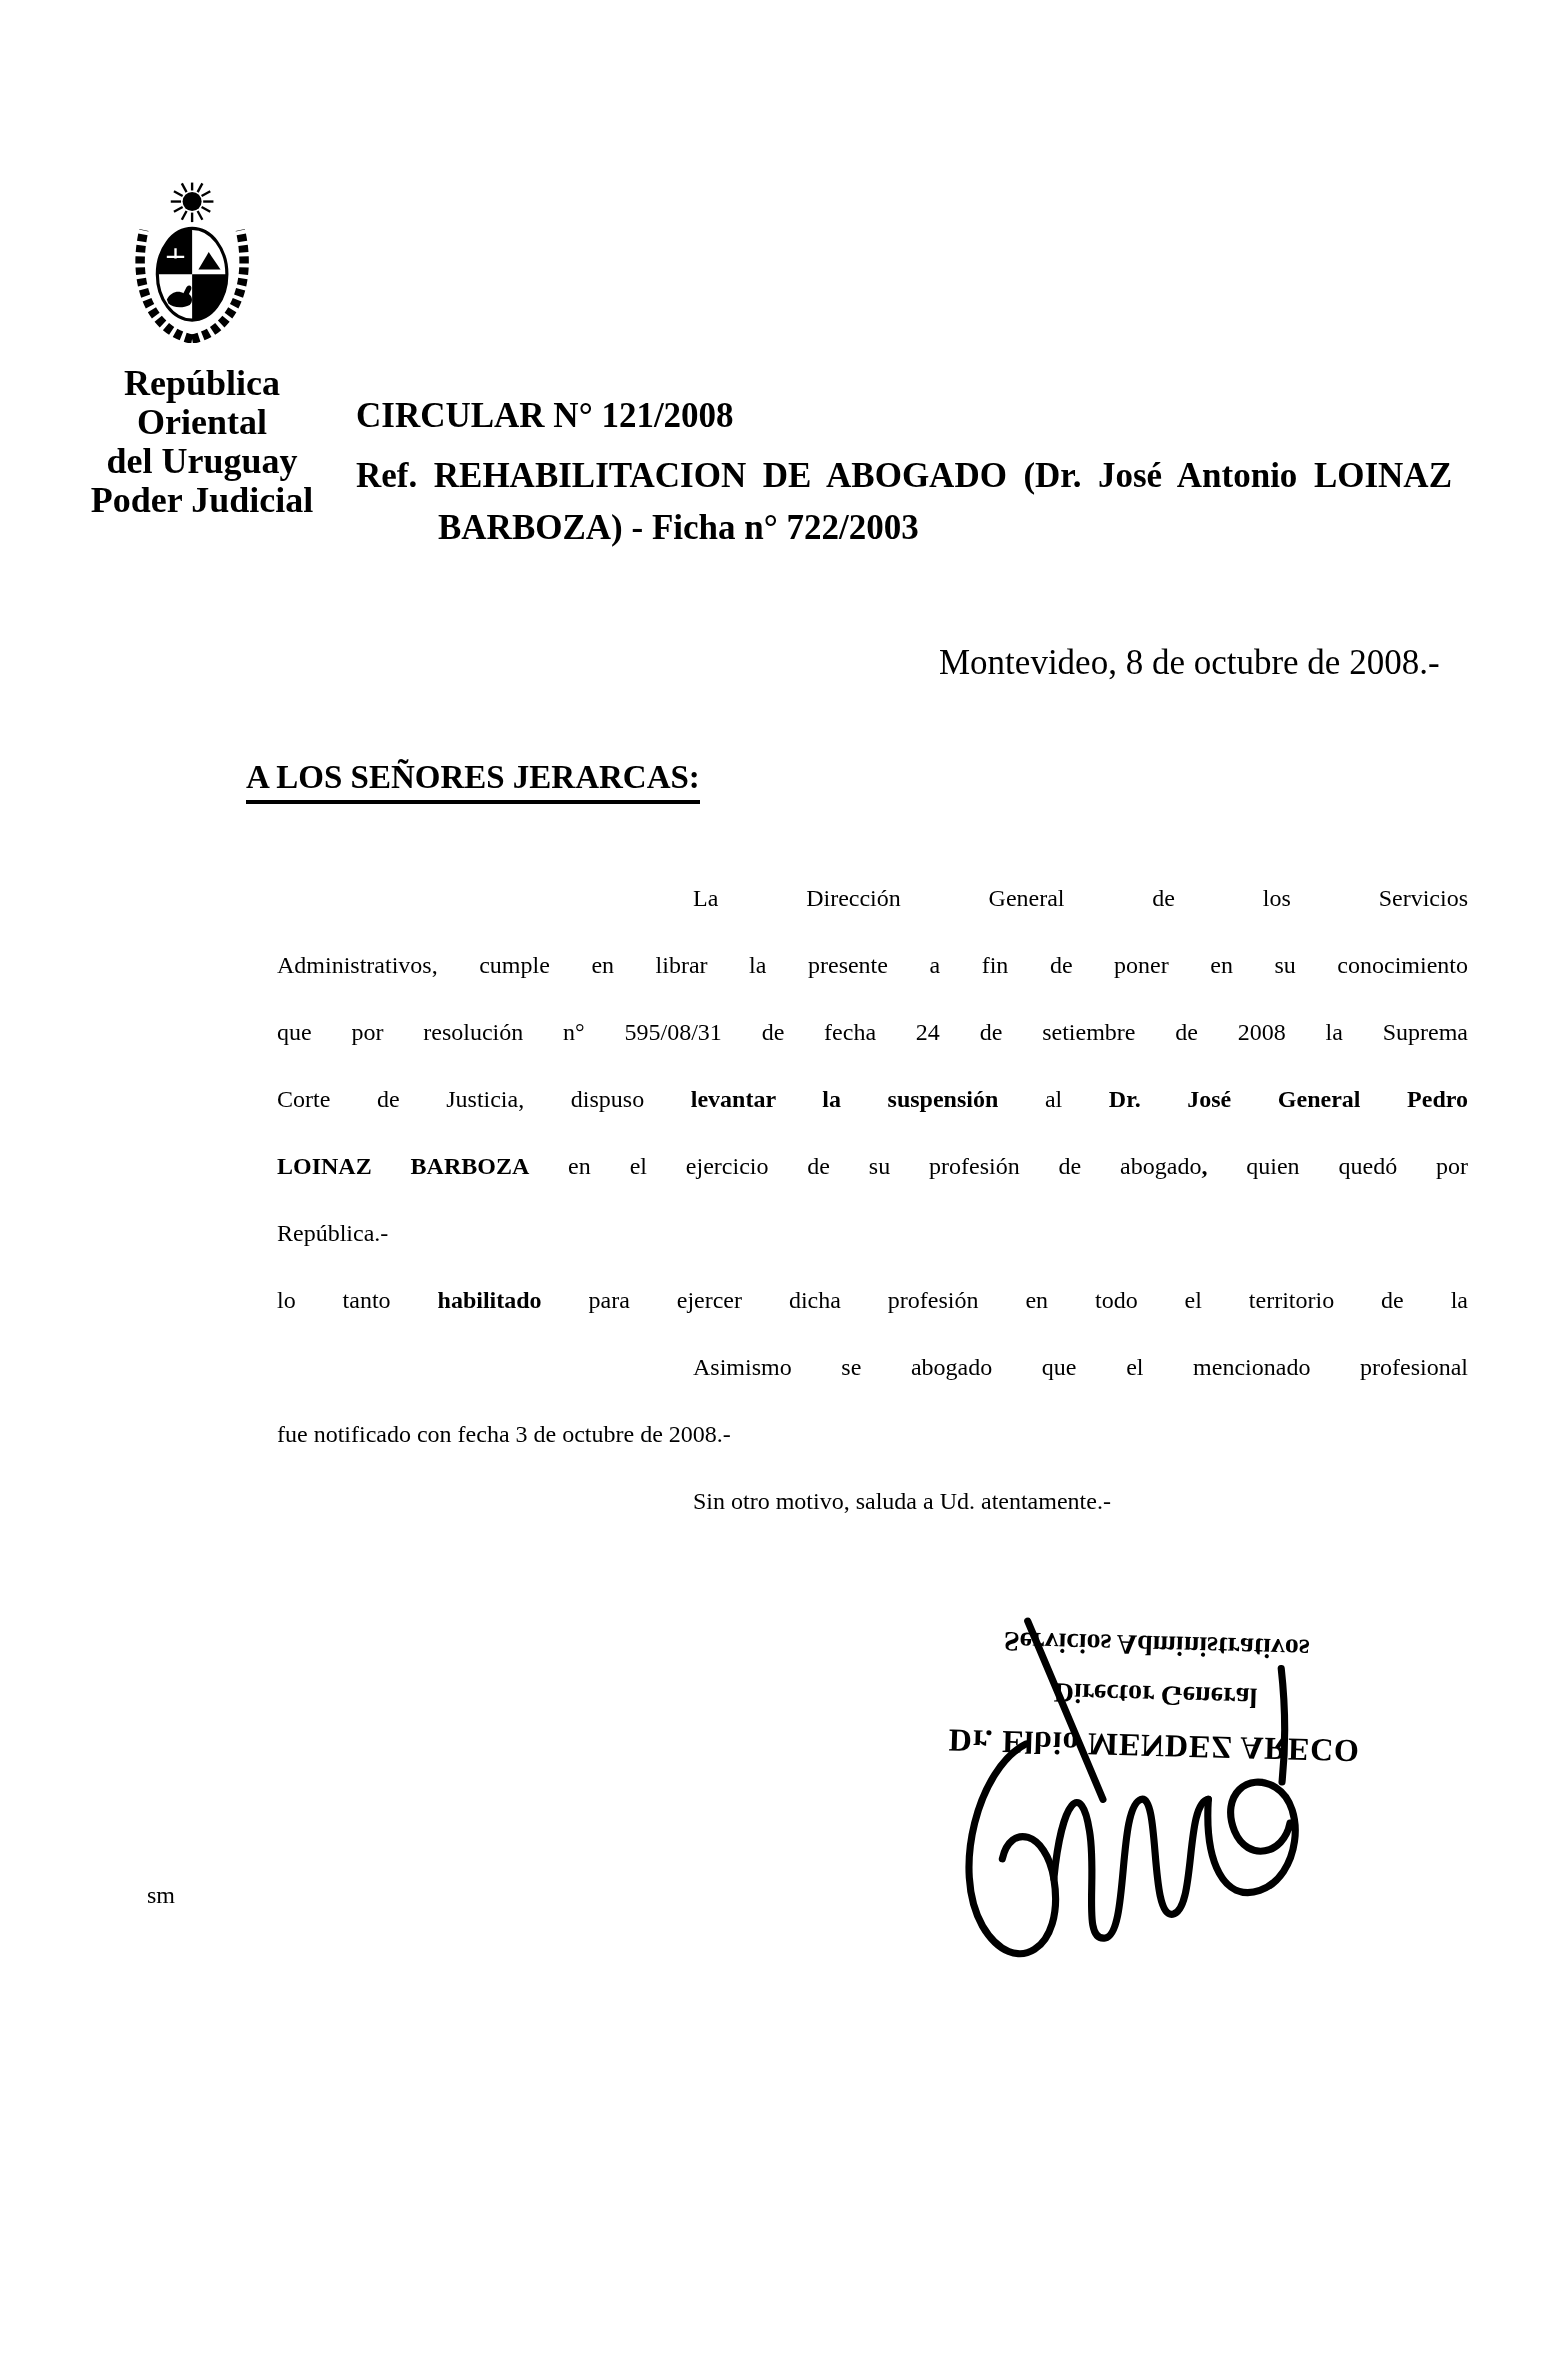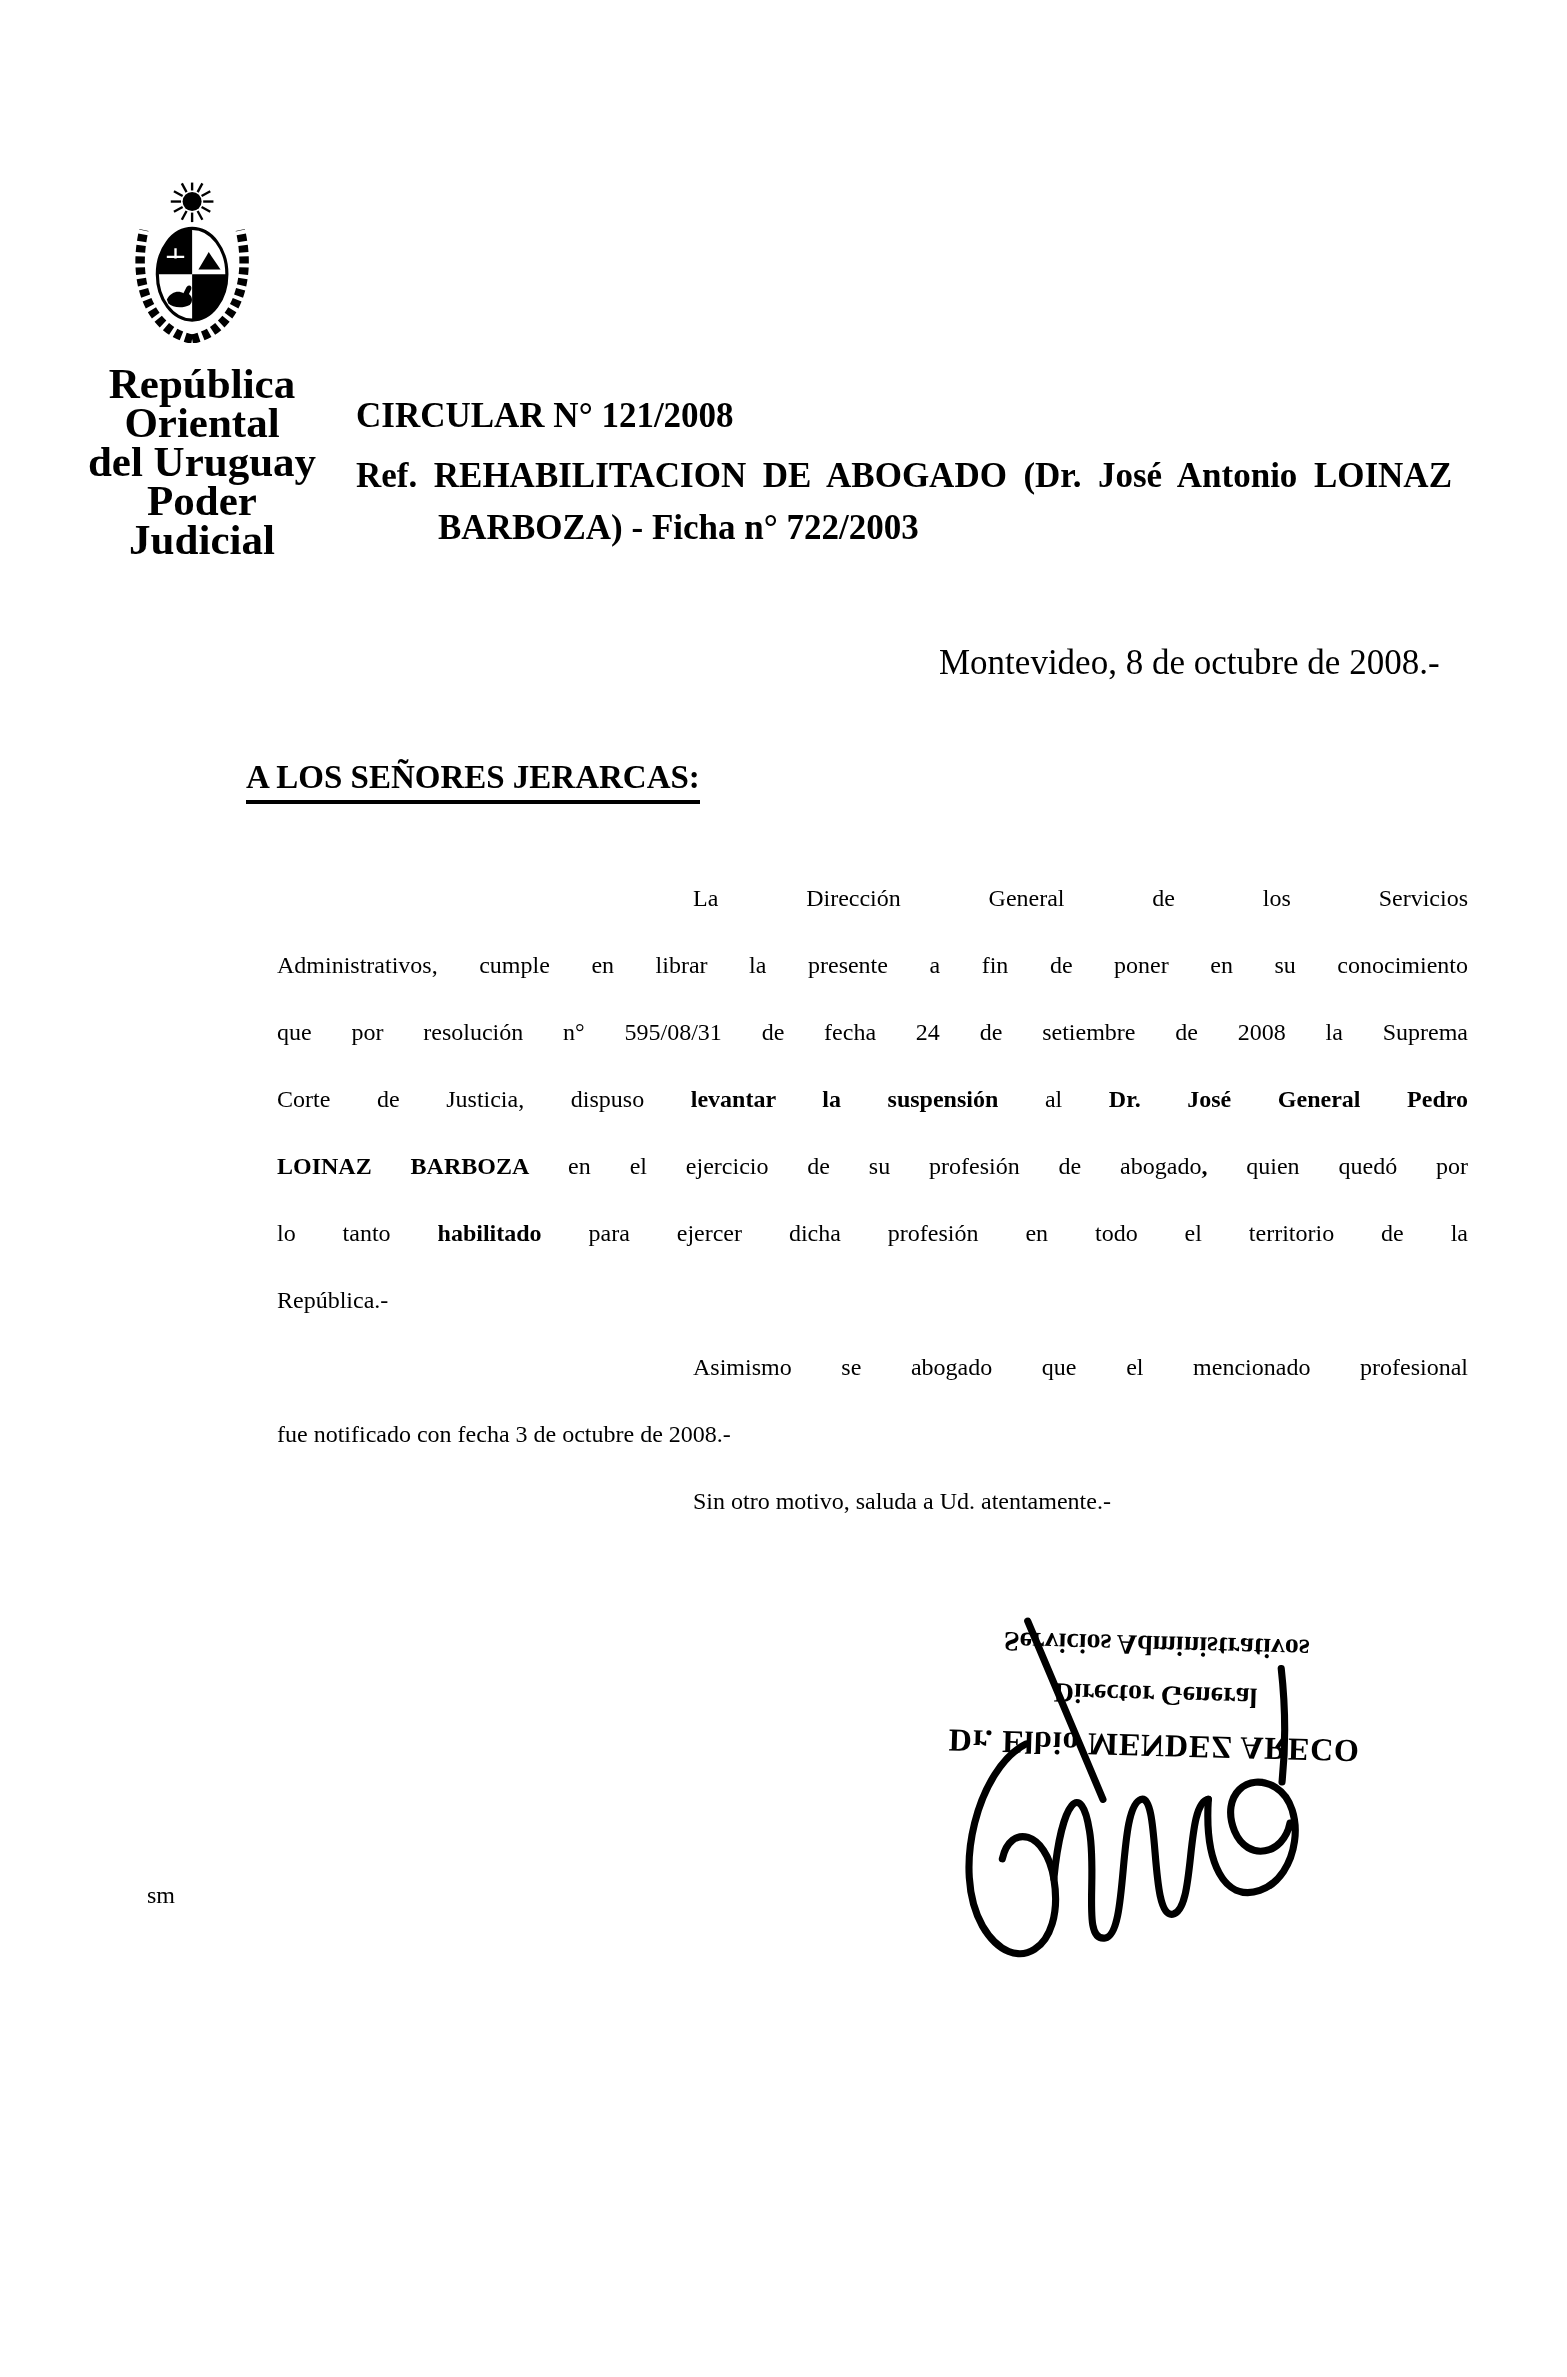--- a/index.html
+++ b/index.html
@@ -14,21 +14,21 @@
   .abs { position: absolute; }
   .b { font-weight: bold; }
 
   
   .crest { left: 131px; top: 181px; width: 123px; height: 162px; }
 
   
   .org {
     left: 83px; top: 364px; width: 238px;
     text-align: center; font-weight: bold;
-    font-size: 43px; line-height: 39px;
+    font-size: 36px; line-height: 39px;
   }
 
   
   .circular { left: 356px; top: 396px; font-size: 35px; font-weight: bold; }
   .ref1 {
     left: 356px; top: 456px; width: 1096px;
     font-size: 35px; font-weight: bold;
     text-align: justify; text-align-last: justify;
   }
   .ref2 { left: 438px; top: 508px; font-size: 35px; font-weight: bold; }
@@ -108,22 +108,22 @@
 <div class="abs dateline">Montevideo, 8 de octubre de 2008.-</div>
 
 <div class="abs salutation">A LOS SEÑORES JERARCAS:</div>
 
 <div class="abs bodyblock">
   <div class="bl just indent">La Dirección General de los Servicios</div>
   <div class="bl just">Administrativos, cumple en librar la presente a fin de poner en su conocimiento</div>
   <div class="bl just">que por resolución n° 595/08/31 de fecha 24 de setiembre de 2008 la Suprema</div>
   <div class="bl just"><span>Corte de Justicia, dispuso </span><span class="b">levantar la suspensión</span><span> al </span><span class="b">Dr. José General Pedro</span></div>
   <div class="bl just"><span class="b">LOINAZ BARBOZA</span><span> en el ejercicio de su profesión de abogado</span><span class="b">,</span><span> quien quedó por</span></div>
+  <div class="bl">República.-</div>
   <div class="bl just"><span>lo tanto </span><span class="b">habilitado</span><span> para ejercer dicha profesión en todo el territorio de la</span></div>
-  <div class="bl">República.-</div>
   <div class="bl just indent">Asimismo se abogado que el mencionado profesional</div>
   <div class="bl">fue notificado con fecha 3 de octubre de 2008.-</div>
   <div class="bl indent">Sin otro motivo, saluda a Ud. atentamente.-</div>
 </div>
 
 <div class="abs stamp">
   <div class="st1 flip">Servicios Administrativos</div>
   <div class="st2 flip">Director General</div>
   <div class="st3 flip">Dr. Elbio MENDEZ ARECO</div>
 </div>

